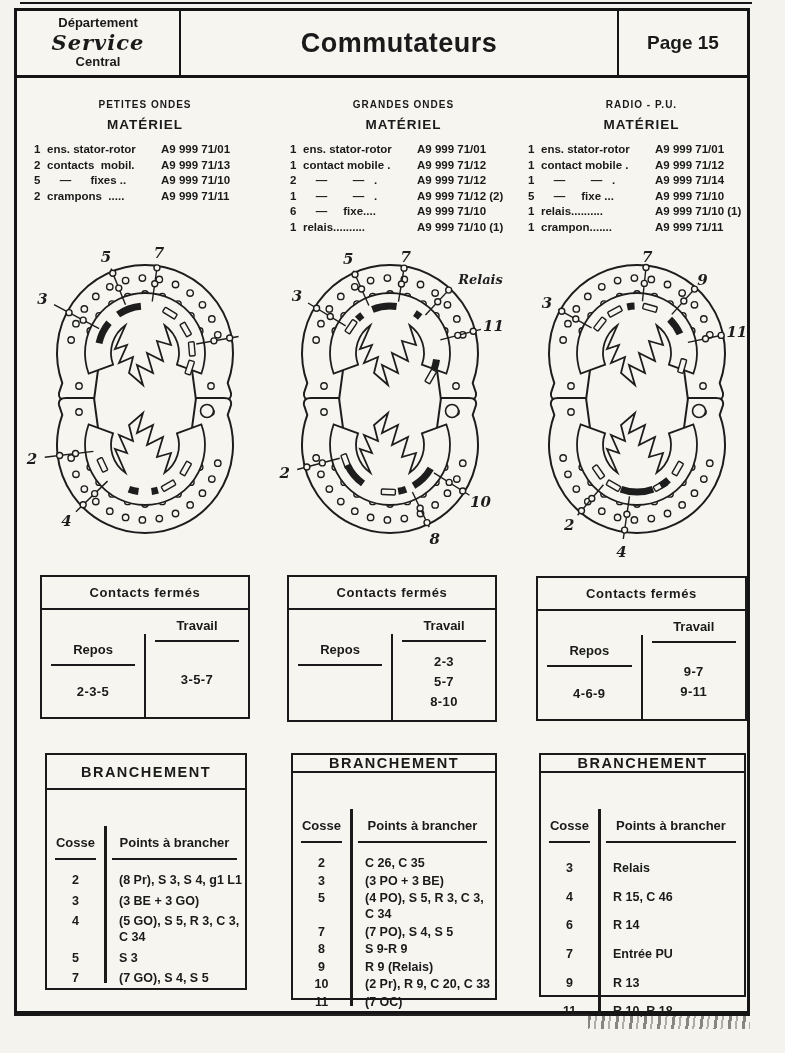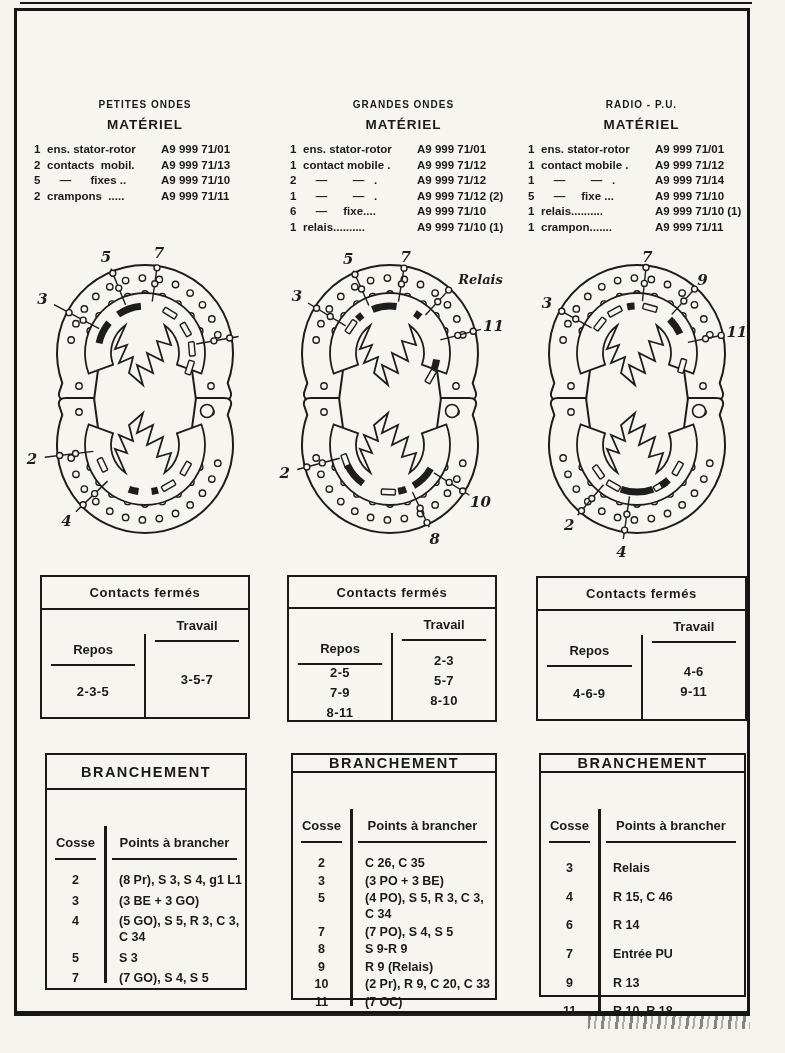--- a/index.html
+++ b/index.html
@@ -62,20 +62,31 @@
   .gray-underline{position:absolute;left:40px;top:1014px;width:550px;height:2px;background:rgba(60,58,52,.35);}
 </style>
 </head>
 <body>
 
 <div class="page">
   <div class="top-edge-line"></div>
 
   <div class="frame">
 
+    <div class="header">
+      <div class="hdr-left">
+        <div class="l1">Département</div>
+        <div class="l2">Service</div>
+        <div class="l3">Central</div>
+      </div>
+      <div class="hdr-center">
+        <span class="ttl">Commutateurs</span>
+      </div>
+      <div class="hdr-right">Page 15</div>
+    </div>
 
     <div class="colsec" style="left:13px;top:88px;width:230px;">
       <h2>PETITES ONDES</h2>
       <h3>MATÉRIEL</h3>
       <div class="materiel">
         <div class="mrow"><span class="qty">1</span><span class="desc">ens. stator-rotor</span><span class="ref">A9 999 71/01</span></div>
         <div class="mrow"><span class="qty">2</span><span class="desc">contacts  mobil.</span><span class="ref">A9 999 71/13</span></div>
         <div class="mrow"><span class="qty">5</span><span class="desc">    —      fixes ..</span><span class="ref">A9 999 71/10</span></div>
         <div class="mrow"><span class="qty">2</span><span class="desc">crampons  .....</span><span class="ref">A9 999 71/11</span></div>
       </div>
@@ -426,25 +437,20 @@
             </div>
         </div>
       </div>
     </div>
 
     <div class="ctable" style="left:270px;top:564px;width:206px;height:143px;">
       <div class="ctitle">Contacts fermés</div>
       <div class="cbody">
         <div class="ccol first">
           <div class="chead">Repos</div>
-          <div class="cvals">
-            <div>2-5</div>
-            <div>7-9</div>
-            <div>8-11</div>
-          </div>
         </div>
         <div class="ccol">
           <div class="chead">Travail</div>
           <div class="cvals">
             <div>2-3</div>
             <div>5-7</div>
             <div>8-10</div>
           </div>
         </div>
       </div>
@@ -455,21 +461,21 @@
       <div class="cbody">
         <div class="ccol first">
           <div class="chead">Repos</div>
           <div class="cvals">
               <div>4-6-9</div>
             </div>
         </div>
         <div class="ccol">
           <div class="chead">Travail</div>
           <div class="cvals">
-            <div>4-6</div>
+            <div>9-7</div>
             <div>9-11</div>
           </div>
         </div>
       </div>
     </div>
 
     <div class="btable" style="left:28px;top:742px;width:198px;height:233px;">
       <div class="btitle">BRANCHEMENT</div>
       <div class="bbody">
         <div class="vline"></div>

